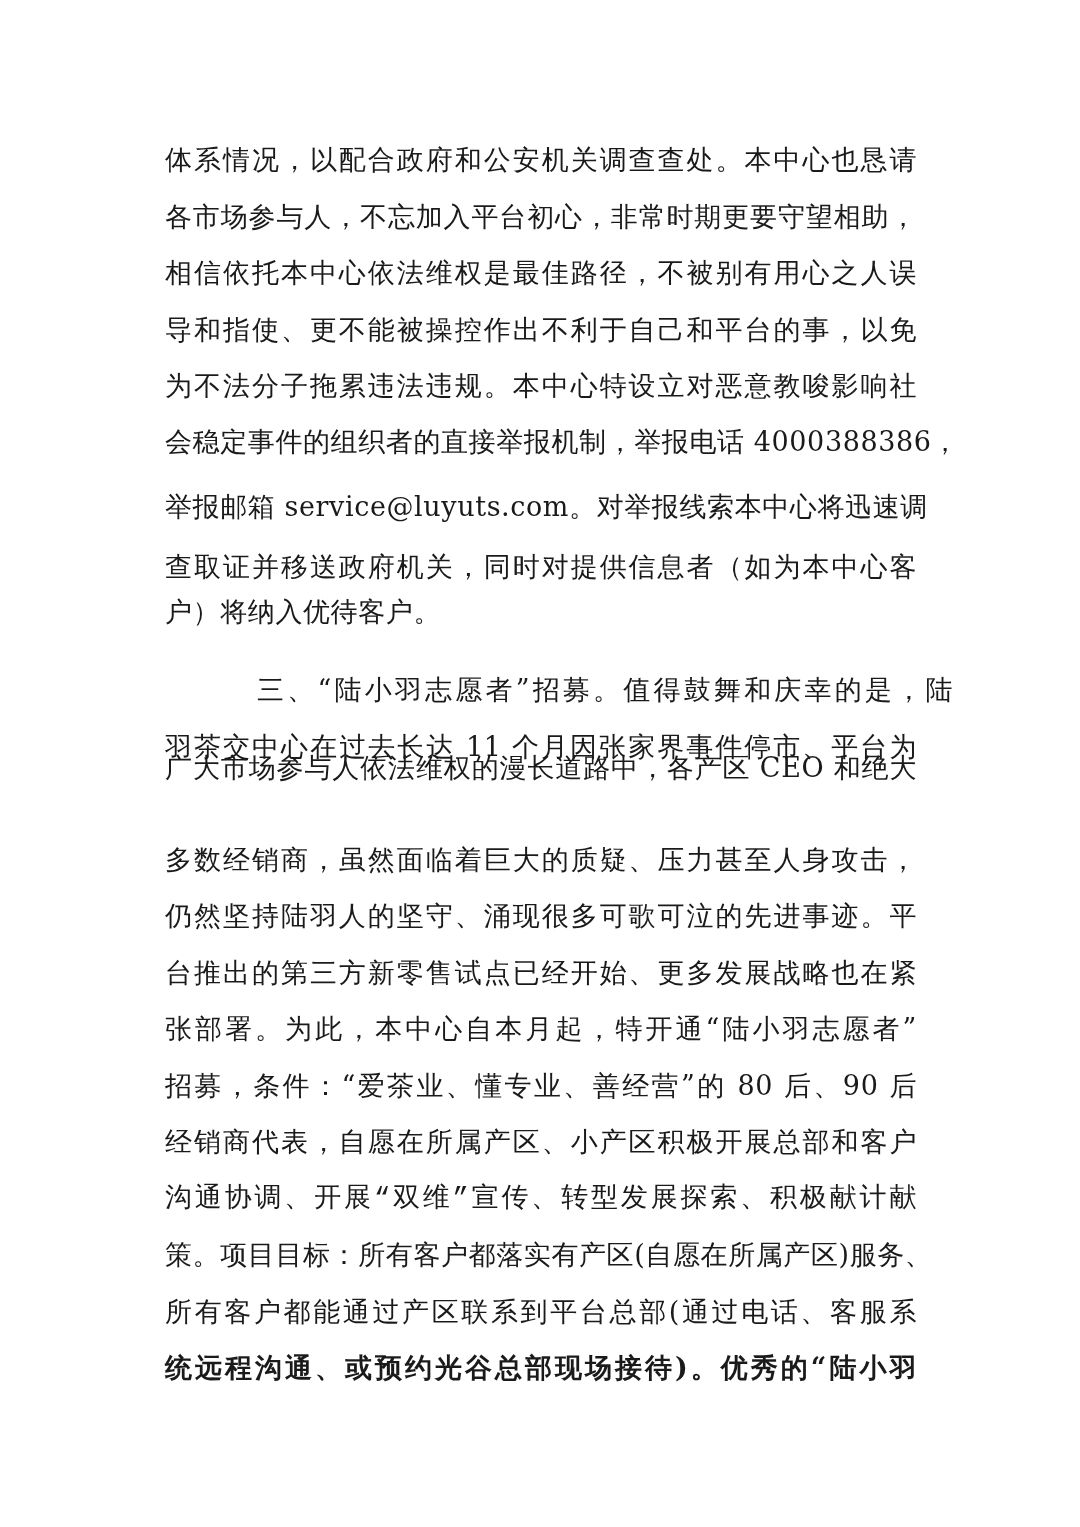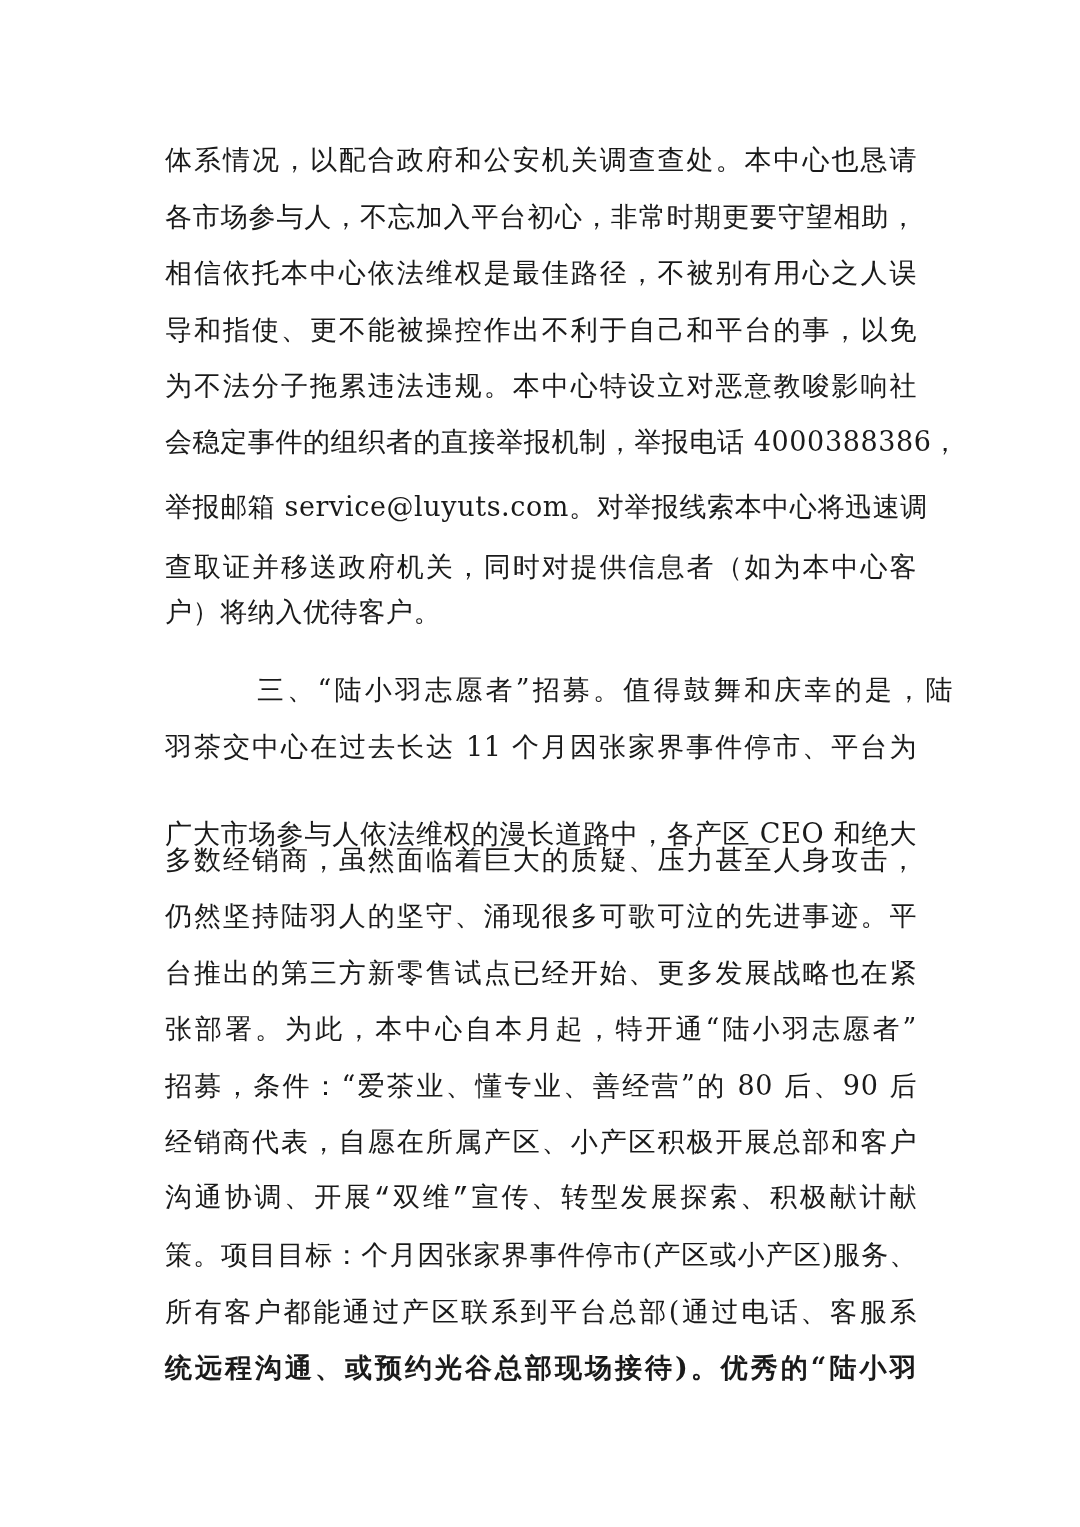--- a/index.html
+++ b/index.html
@@ -57,26 +57,26 @@
     <div class="line" style="top:366px;font-family:Liberation Serif, serif;">为不法分子拖累违法违规。本中心特设立对恶意教唆影响社</div>
     <div class="line" style="top:422px;">会稳定事件的组织者的直接举报机制，举报电话 4000388386，</div>
     <div class="line" style="top:479px;margin-top:8px;">举报邮箱 service@luyuts.com。对举报线索本中心将迅速调</div>
     <div class="line" style="top:547px;">查取证并移送政府机关，同时对提供信息者（如为本中心客</div>
     <div class="line last" style="top:592px;">户）将纳入优待客户。</div>
   </div>
 
   <div>
     <div class="line indent" style="top:670px;">三、“陆小羽志愿者”招募。值得鼓舞和庆幸的是，陆</div>
     <div class="line" style="top:727px;">羽茶交中心在过去长达 11 个月因张家界事件停市、平台为</div>
-    <div class="line" style="top:814px;">广大市场参与人依法维权的漫长道路中，各产区 CEO 和绝大</div>
+    <div class="line" style="top:748px;">广大市场参与人依法维权的漫长道路中，各产区 CEO 和绝大</div>
     <div class="line" style="top:840px;">多数经销商，虽然面临着巨大的质疑、压力甚至人身攻击，</div>
     <div class="line" style="top:896px;">仍然坚持陆羽人的坚守、涌现很多可歌可泣的先进事迹。平</div>
     <div class="line" style="top:953px;">台推出的第三方新零售试点已经开始、更多发展战略也在紧</div>
     <div class="line" style="top:1009px;">张部署。为此，本中心自本月起，特开通“陆小羽志愿者”</div>
     <div class="line" style="top:1066px;">招募，条件：“爱茶业、懂专业、善经营”的 80 后、90 后</div>
     <div class="line" style="top:1122px;">经销商代表，自愿在所属产区、小产区积极开展总部和客户</div>
     <div class="line" style="top:1179px;font-family:Liberation Mono, monospace;">沟通协调、开展“双维”宣传、转型发展探索、积极献计献</div>
-    <div class="line" style="top:1235px;">策。项目目标：个月因张家界事件停市(产区或小产区)服务、</div>
+    <div class="line" style="top:1235px;">策。项目目标：所有客户都落实有产区(自愿在所属产区)服务、</div>
     <div class="line" style="top:1292px;">所有客户都能通过产区联系到平台总部(通过电话、客服系</div>
     <div class="line" style="top:1348px;font-weight:bold;">统远程沟通、或预约光谷总部现场接待)。优秀的“陆小羽</div>
   </div>
 
 </div>
 
 </body></html>

